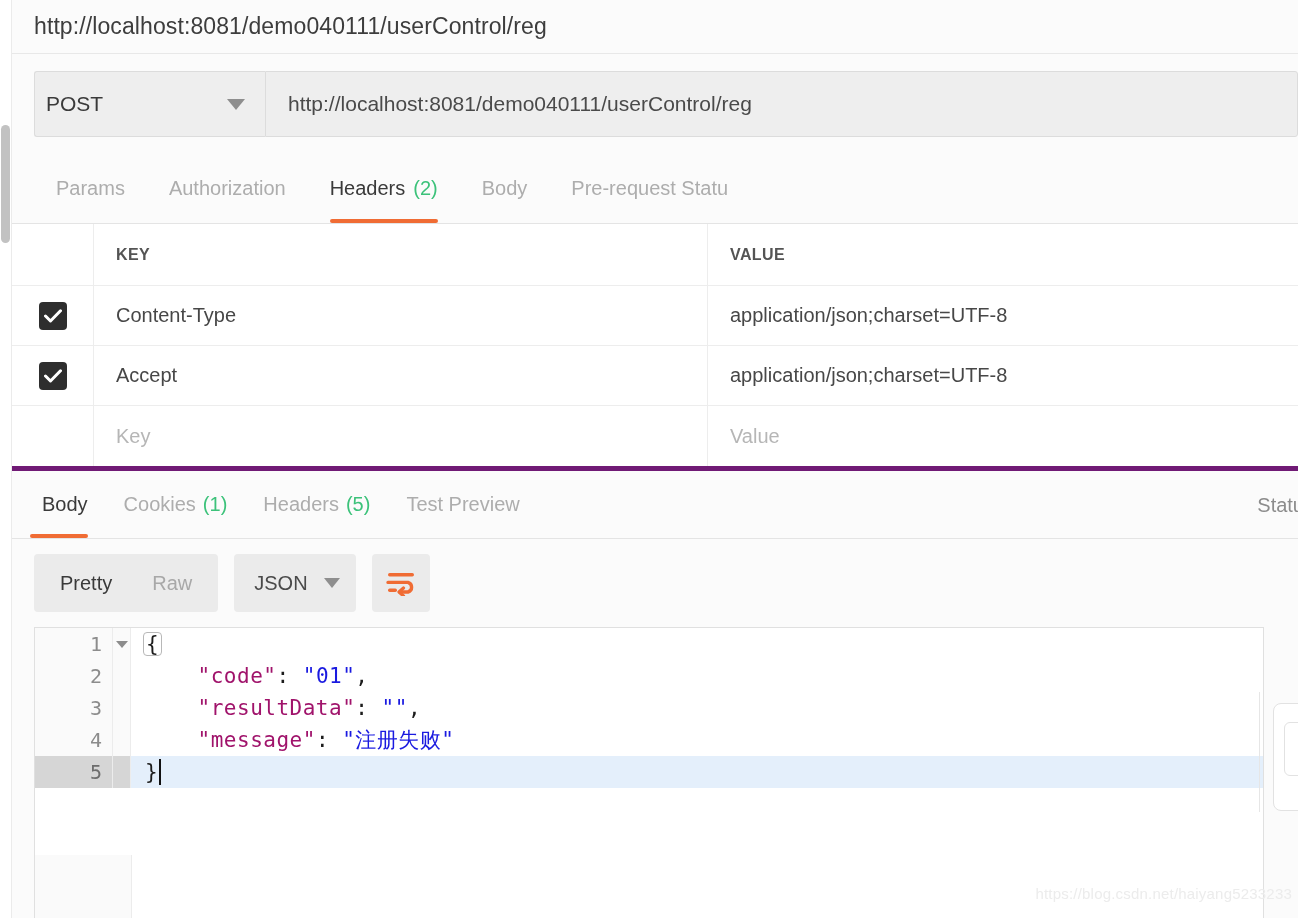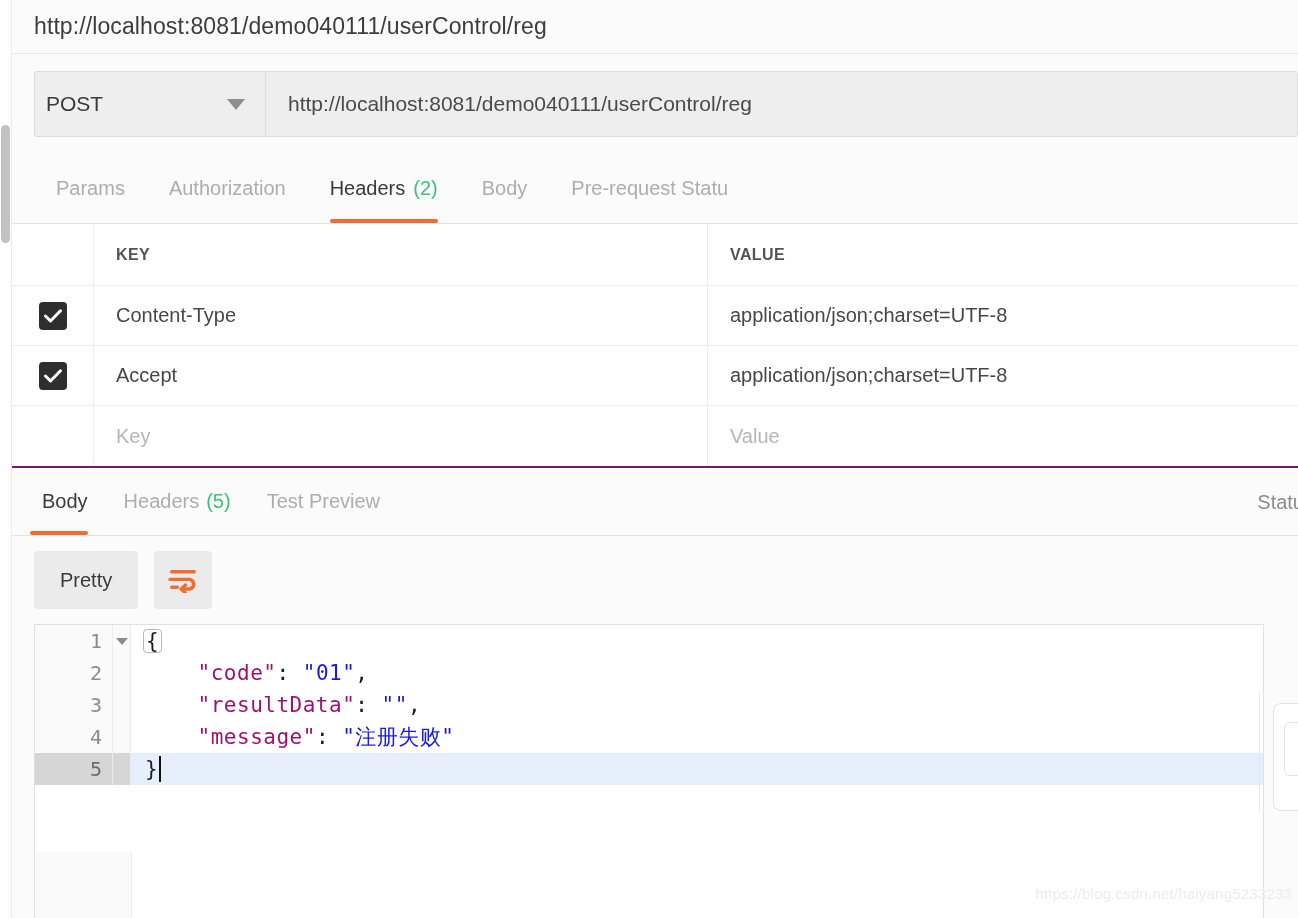--- a/index.html
+++ b/index.html
@@ -129,21 +129,21 @@
     position: absolute;
     left: 22px; right: 22px; bottom: 0;
     height: 4px; background: #f06c34;
     border-radius: 2px;
   }
 
   
   .hdr-table {
     width: 1286px;
     background: #ffffff;
-    border-bottom: 2px solid #701a75;
+    border-bottom: 5px solid #701a75;
   }
   .hdr-row {
     display: flex;
     height: 60px;
     border-bottom: 1px solid #ededed;
   }
   .hdr-row:last-child { border-bottom: none; }
   .hdr-row.head { height: 62px; }
   .cell-check {
     width: 82px;
@@ -224,21 +224,20 @@
     align-items: center;
     padding-left: 22px;
     gap: 16px;
   }
   .seg-group {
     height: 58px;
     background: #ebebeb;
     border-radius: 4px;
     display: flex; align-items: center;
     padding: 0 6px;
-    flex-direction: column;
   }
   .seg-item {
     padding: 0 20px;
     font-size: 20px;
     color: #a8a8a8;
     cursor: pointer;
     line-height: 58px;
   }
   .seg-item.active { color: #3a3a3a; }
   .lang-select {
@@ -497,34 +496,42 @@
           </div>
         </div>
     </div>
 
     <div class="resp-tabs" id="response-tabs">
       <div class="resp-tab active">
           <span>Body</span>
           <span class="tab-underline"></span>
         </div>
         <div class="resp-tab">
+          <span>Cookies</span>
+          <span class="badge">(1)</span>
+        </div>
+        <div class="resp-tab">
           <span>Headers</span>
           <span class="badge">(5)</span>
         </div>
         <div class="resp-tab">
           <span>Test Preview</span>
         </div>
         <span class="resp-status">Statu</span>
     </div>
 
     <div class="fmt-bar">
       <div class="seg-group" id="view-modes">
           <span class="seg-item active">Pretty</span>
           <span class="seg-item">Raw</span>
         </div>
+      <div class="lang-select">
+        <span class="lang-label">JSON</span>
+        <span class="caret-down"></span>
+      </div>
       <div class="wrap-btn">
         <svg width="30" height="26" viewBox="0 0 30 26">
           <rect x="2" y="3" width="26" height="3.4" rx="1.7" fill="#f06c34"></rect>
           <path d="M2 12.4 H22 a5 5 0 0 1 0 9.6 H14" stroke="#f06c34" stroke-width="3.4" fill="none" stroke-linecap="round"></path>
           <path d="M17.5 18 L13 22 L17.5 26" stroke="#f06c34" stroke-width="3.2" fill="none" stroke-linecap="round" stroke-linejoin="round"></path>
           <rect x="2" y="18.6" width="9" height="3.4" rx="1.7" fill="#f06c34"></rect>
         </svg>
       </div>
     </div>
 

